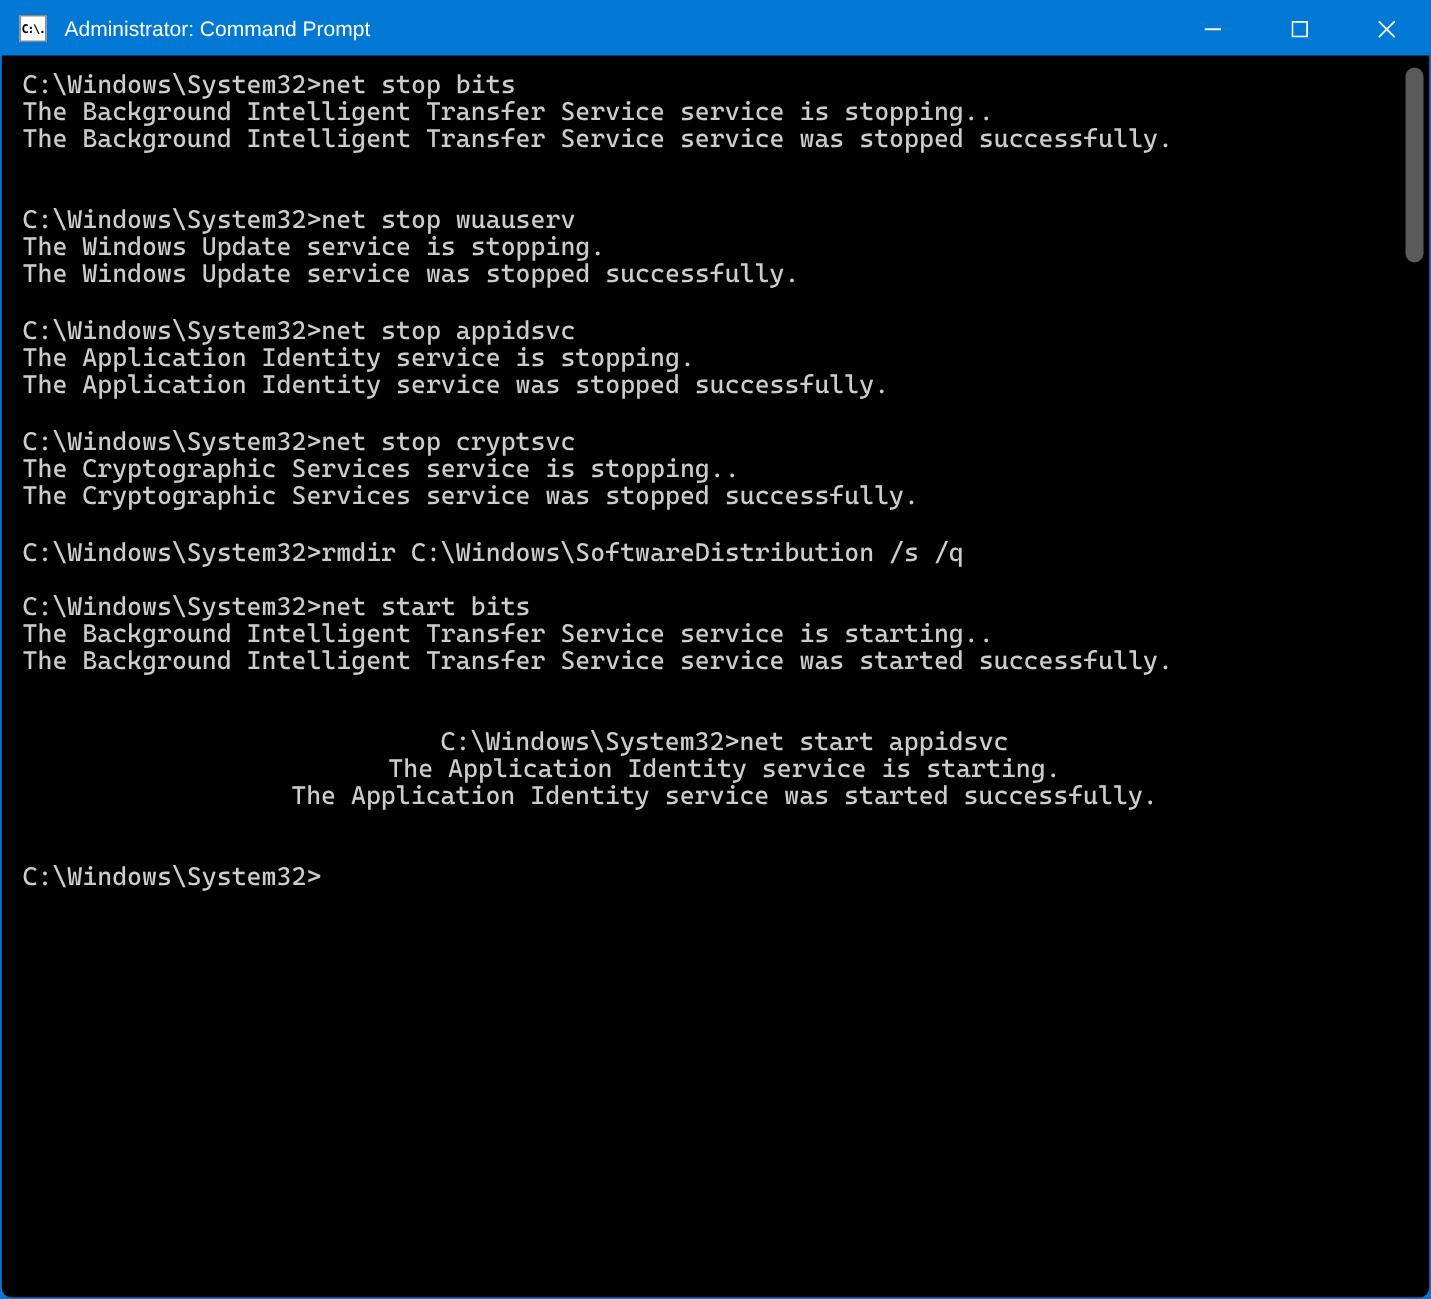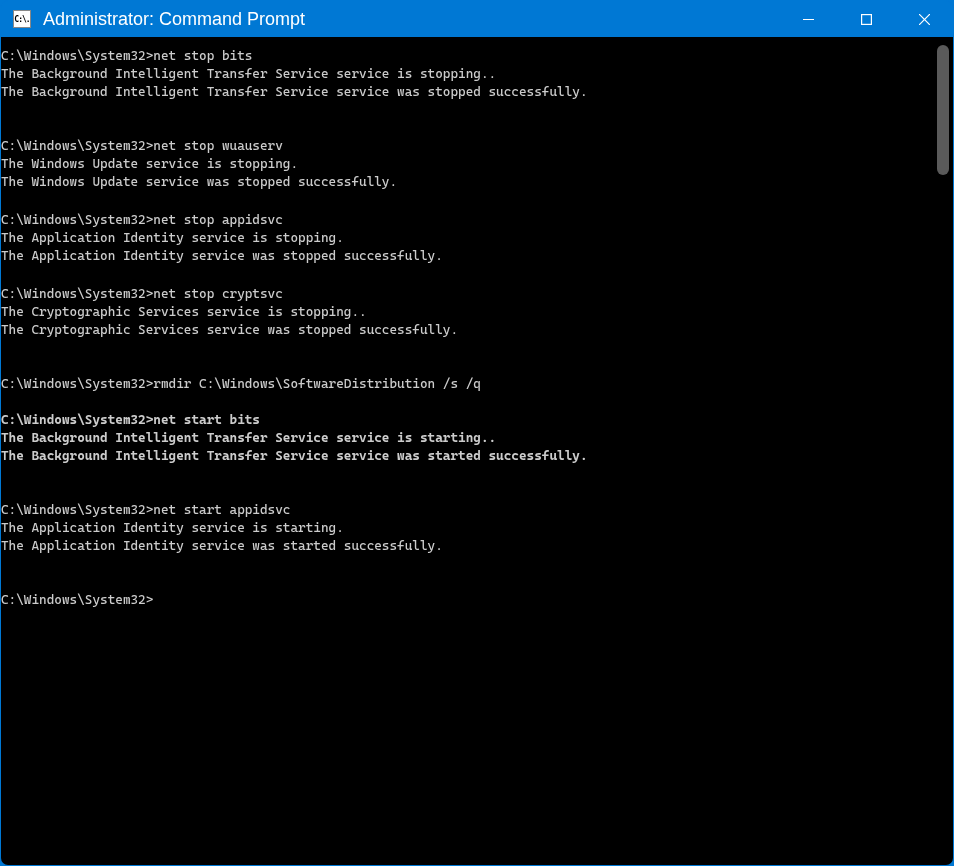--- a/index.html
+++ b/index.html
@@ -38,21 +38,21 @@
       display: flex;
       align-items: center;
       justify-content: center;
       font-size: 8px;
       font-family: "Consolas", monospace;
       color: #000;
       font-weight: bold;
       letter-spacing: -1px;
     }
     .titlebar-title {
-      font-size: 18px;
+      font-size: 14px;
       font-weight: 400;
       flex: 1;
     }
     .titlebar-controls {
       display: flex;
       height: 100%;
     }
     .titlebar-btn {
       width: 58px;
       height: 100%;
@@ -65,23 +65,23 @@
     .titlebar-btn svg { width: 11px; height: 11px; }
     .terminal-wrapper {
       flex: 1;
       background: #000;
       position: relative;
       overflow: hidden;
     }
     .terminal {
       position: absolute;
       top: 0; left: 0; right: 0; bottom: 0;
-      padding: 10px 2px 2px 0;
+      padding: 10px 2px 2px 14px;
       font-family: "Consolas", "Cascadia Mono", monospace;
-      font-size: 13px;
+      font-size: 17px;
       line-height: 18px;
       color: #CCCCCC;
       white-space: pre;
       overflow-y: auto;
     }
     .block { margin-bottom: 18px; }
     .scrollbar {
       position: absolute;
       top: 8px;
       right: 4px;
@@ -117,22 +117,22 @@
       </div>
     </div>
   </div>
   <div class="terminal-wrapper">
     <div class="terminal" id="terminal"><div class="block" style="margin-bottom: 36px;">C:\Windows\System32&gt;net stop bits
 The Background Intelligent Transfer Service service is stopping..
 The Background Intelligent Transfer Service service was stopped successfully.</div><div class="block" style="margin-bottom: 20px;">C:\Windows\System32&gt;net stop wuauserv
 The Windows Update service is stopping.
 The Windows Update service was stopped successfully.</div><div class="block" style="margin-bottom: 20px;">C:\Windows\System32&gt;net stop appidsvc
 The Application Identity service is stopping.
-The Application Identity service was stopped successfully.</div><div class="block" style="margin-bottom: 36px;">C:\Windows\System32&gt;net stop cryptsvc
+The Application Identity service was stopped successfully.</div><div class="block" style="margin-bottom: 20px;">C:\Windows\System32&gt;net stop cryptsvc
 The Cryptographic Services service is stopping..
-The Cryptographic Services service was stopped successfully.</div><div class="block" style="margin-bottom: 18px;">C:\Windows\System32&gt;rmdir C:\Windows\SoftwareDistribution /s /q</div><div class="block" style="margin-bottom: 36px; font-weight: bold;">C:\Windows\System32&gt;net start bits
+The Cryptographic Services service was stopped successfully.</div><div class="block" style="margin-bottom: 18px;">C:\Windows\System32&gt;rmdir C:\Windows\SoftwareDistribution /s /q</div><div class="block" style="margin-bottom: 36px;">C:\Windows\System32&gt;net start bits
 The Background Intelligent Transfer Service service is starting..
-The Background Intelligent Transfer Service service was started successfully.</div><div class="block" style="margin-bottom: 36px;">C:\Windows\System32&gt;net start appidsvc
+The Background Intelligent Transfer Service service was started successfully.</div><div class="block" style="margin-bottom: 36px; text-align: center;">C:\Windows\System32&gt;net start appidsvc
 The Application Identity service is starting.
 The Application Identity service was started successfully.</div><div class="block" style="margin-bottom: 0px;">C:\Windows\System32&gt;</div></div>
     <div class="scrollbar"></div>
   </div>
 </div>
 
 </body></html>

